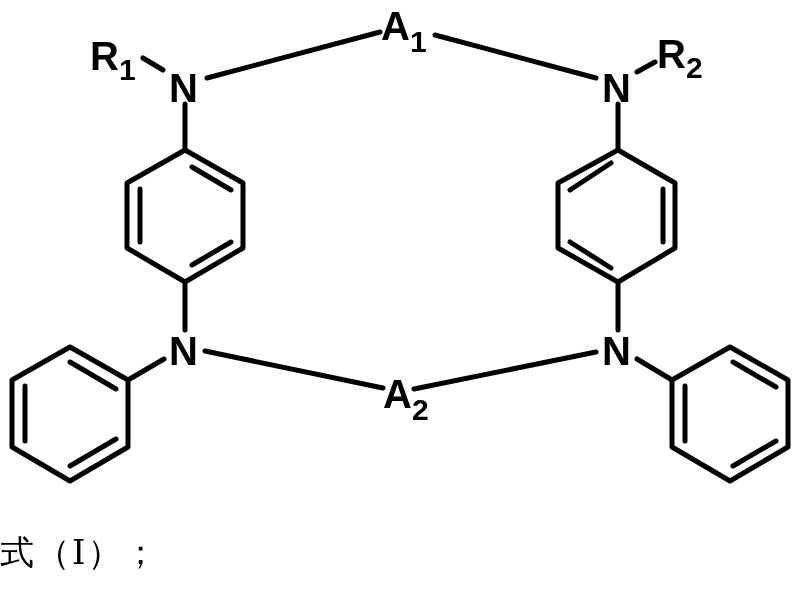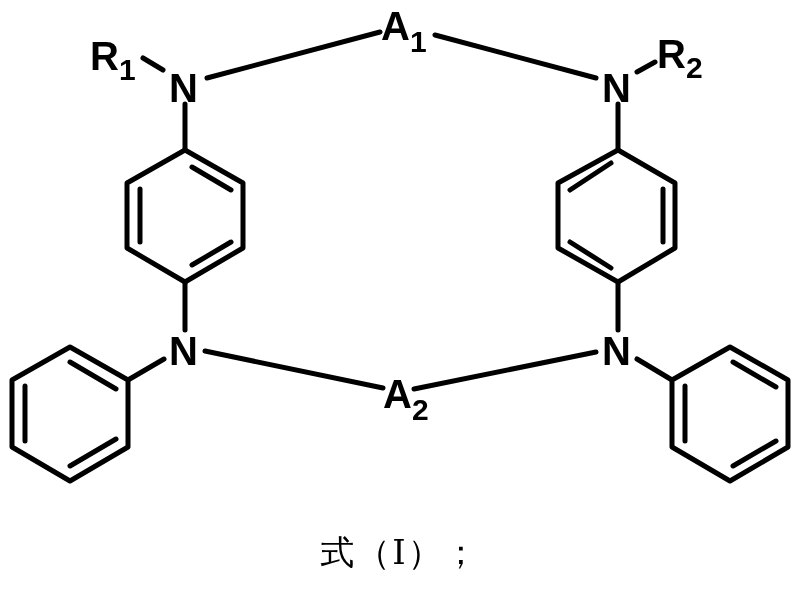--- a/index.html
+++ b/index.html
@@ -1,20 +1,20 @@
 <!DOCTYPE html>
 <html><head>
 <meta charset="utf-8">
 <style>
   html, body { margin: 0; padding: 0; background: #ffffff; }
   body { width: 800px; height: 592px; position: relative; overflow: hidden; }
   svg { position: absolute; left: 0; top: 0; }
   .bond { stroke: #000; stroke-width: 5; stroke-linecap: round; fill: none; stroke-linejoin: round; }
   .atom { font-family: "Liberation Sans", sans-serif; font-weight: bold; fill: #000; }
-  .caption { position: absolute; left: 0; top: 530px; width: 800px; text-align: center;
+  .caption { position: absolute; left: 0; top: 530px; width: 800px; 
              font-family: "DejaVu Serif", "Liberation Serif", serif; font-size: 34px; color: #000; letter-spacing: 2px; }
 </style>
 </head>
 <body>
 
 <svg width="800" height="592" viewBox="0 0 800 592">
 
   <line class="bond" x1="207" y1="78" x2="380" y2="32"></line>
   <line class="bond" x1="435" y1="35" x2="596" y2="78"></line>
 

